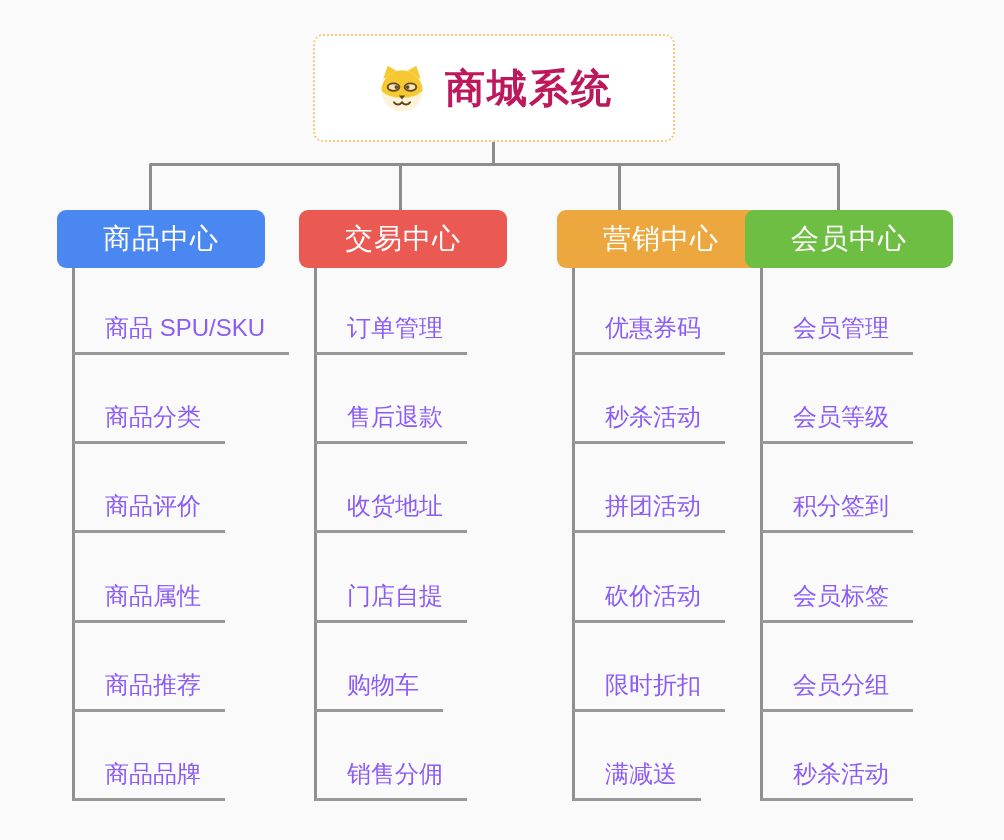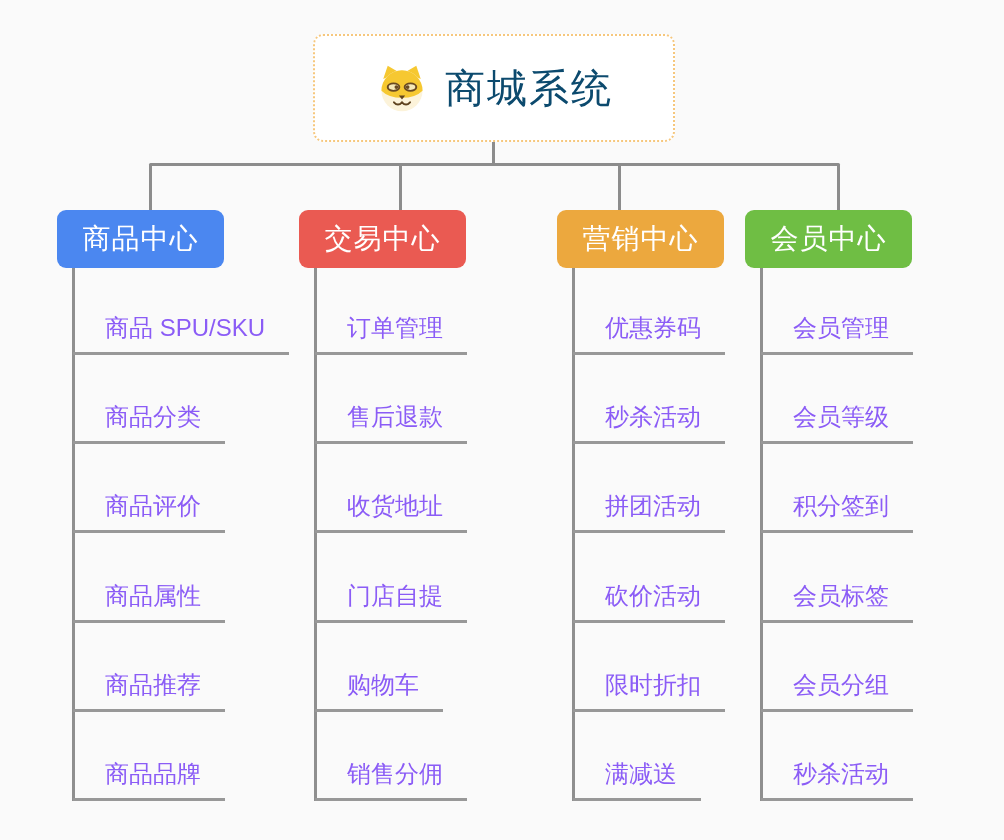--- a/index.html
+++ b/index.html
@@ -20,21 +20,21 @@
     font-size:40px;color:#f0a63c;letter-spacing:2px;white-space:nowrap;
   }
   .root-node svg{display:block;}
   
   .line{position:absolute;background:#8c8c8c;}
   .v-root{left:492px;top:142px;width:3px;height:24px;}
   .h-main{left:149px;top:163px;width:691px;height:3px;border-radius:2px;}
   .v-drop{top:165px;width:3px;height:45px;}
   .v-drop-1{left:149px;} .v-drop-2{left:399px;} .v-drop-3{left:618px;} .v-drop-4{left:837px;}
   
-  .branch{position:absolute;top:210px;width:167px;}
+  .branch{position:absolute;top:210px;width:208px;}
   .branch-1{left:57px;} .branch-2{left:299px;} .branch-3{left:532px;margin-left:25px;} .branch-4{left:745px;}
   .branch-header{
     height:58px;border-radius:9px;
     display:flex;align-items:center;justify-content:center;
     color:#ffffff;font-size:28px;letter-spacing:1px;white-space:nowrap;
     background:#888888; 
   }
   .branch-column{position:absolute;left:15px;top:58px;}
   .trunk{position:absolute;left:0;top:0;width:3px;height:533px;background:#8f8f8f;}
   .items-wrap{position:absolute;left:0;top:0;}
@@ -66,21 +66,21 @@
         <circle cx="30" cy="31" r="23" fill="#fcf3da"></circle>
         <path d="M7 31 a23 23 0 0 1 46 0 q-8 8 -23 8 q-15 0 -23 -8 z" fill="#f6c831"></path>
         <ellipse cx="20.5" cy="27" rx="6.5" ry="4.2" fill="#f6e9b8" stroke="#6a4a21" stroke-width="2.2"></ellipse>
         <circle cx="23.7" cy="27" r="2.1" fill="#6a4a21"></circle>
         <ellipse cx="39.5" cy="27" rx="6.5" ry="4.2" fill="#f6e9b8" stroke="#6a4a21" stroke-width="2.2"></ellipse>
         <circle cx="36.3" cy="27" r="2.1" fill="#6a4a21"></circle>
         <path d="M26.5 36.5 h7 l-3.5 4.5 z" fill="#5f431f"></path>
         <path d="M21 44 q4.5 5 9 0 q4.5 5 9 0" stroke="#5f431f" stroke-width="2.2" fill="none" stroke-linecap="round"></path>
       </svg>
     </span>
-    <span class="root-title" style="color: #0c4a6e;">商城系统</span>
+    <span class="root-title" style="color: #be185d; font-weight: bold;">商城系统</span>
   </div>
 
   <div class="line v-root" style="background: rgb(140, 140, 140);"></div>
   <div class="line h-main" style="background: rgb(140, 140, 140);"></div>
   <div class="line v-drop v-drop-1" style="background: rgb(140, 140, 140);"></div>
   <div class="line v-drop v-drop-2" style="background: rgb(140, 140, 140);"></div>
   <div class="line v-drop v-drop-3" style="background: rgb(140, 140, 140);"></div>
   <div class="line v-drop v-drop-4" style="background: rgb(140, 140, 140);"></div>
 
   <div class="branch branch-1">

